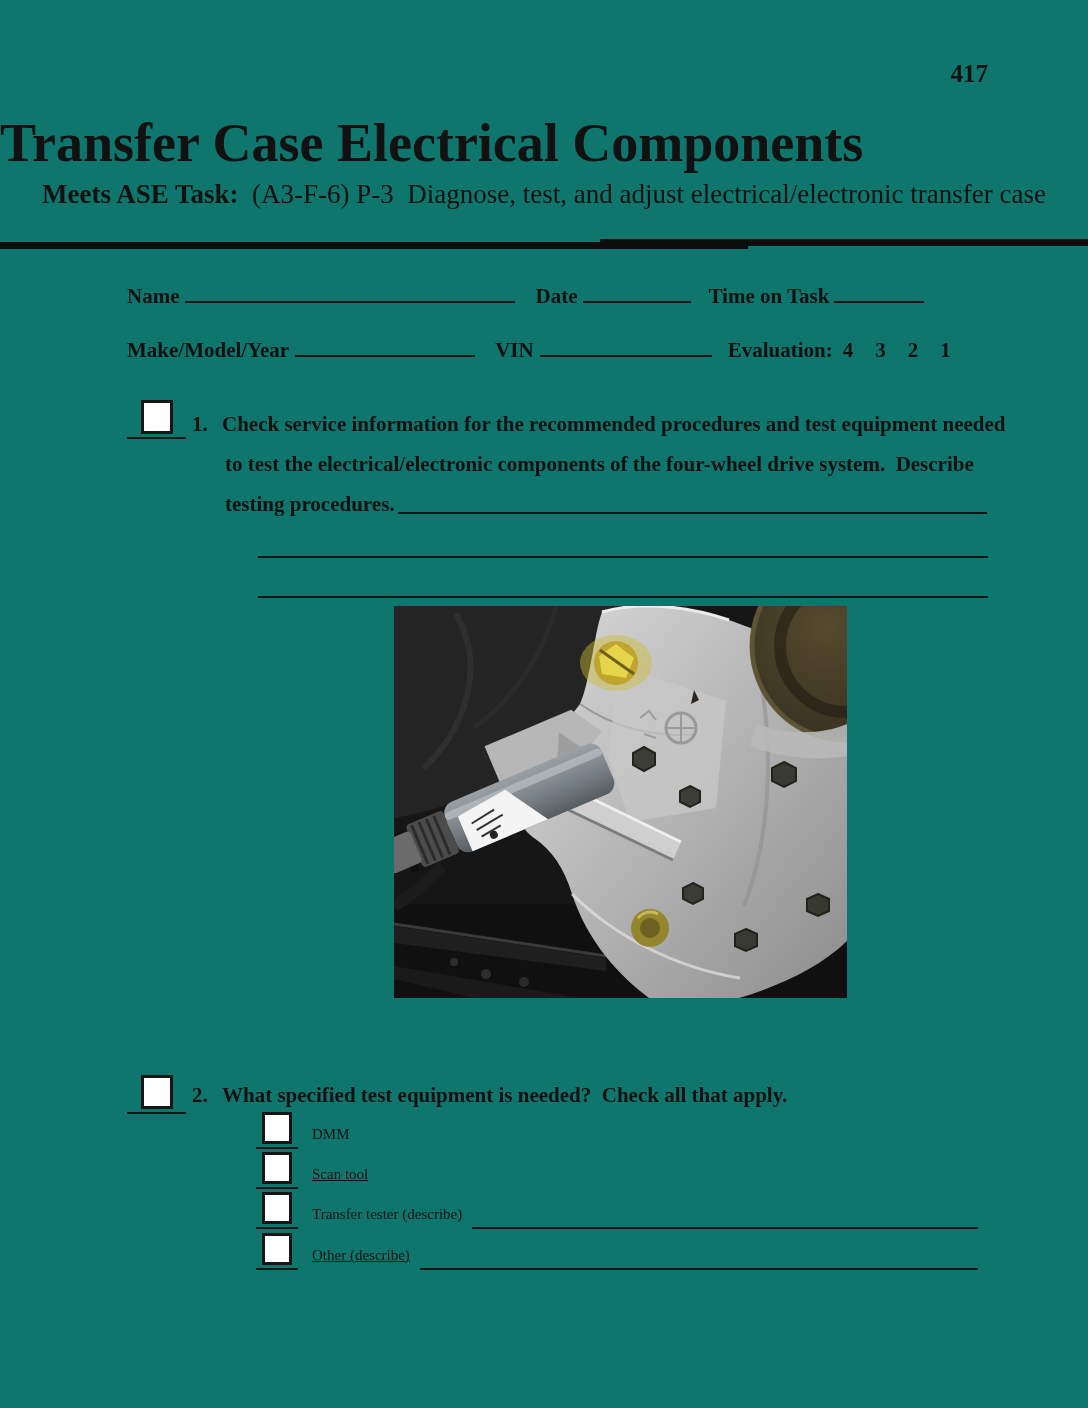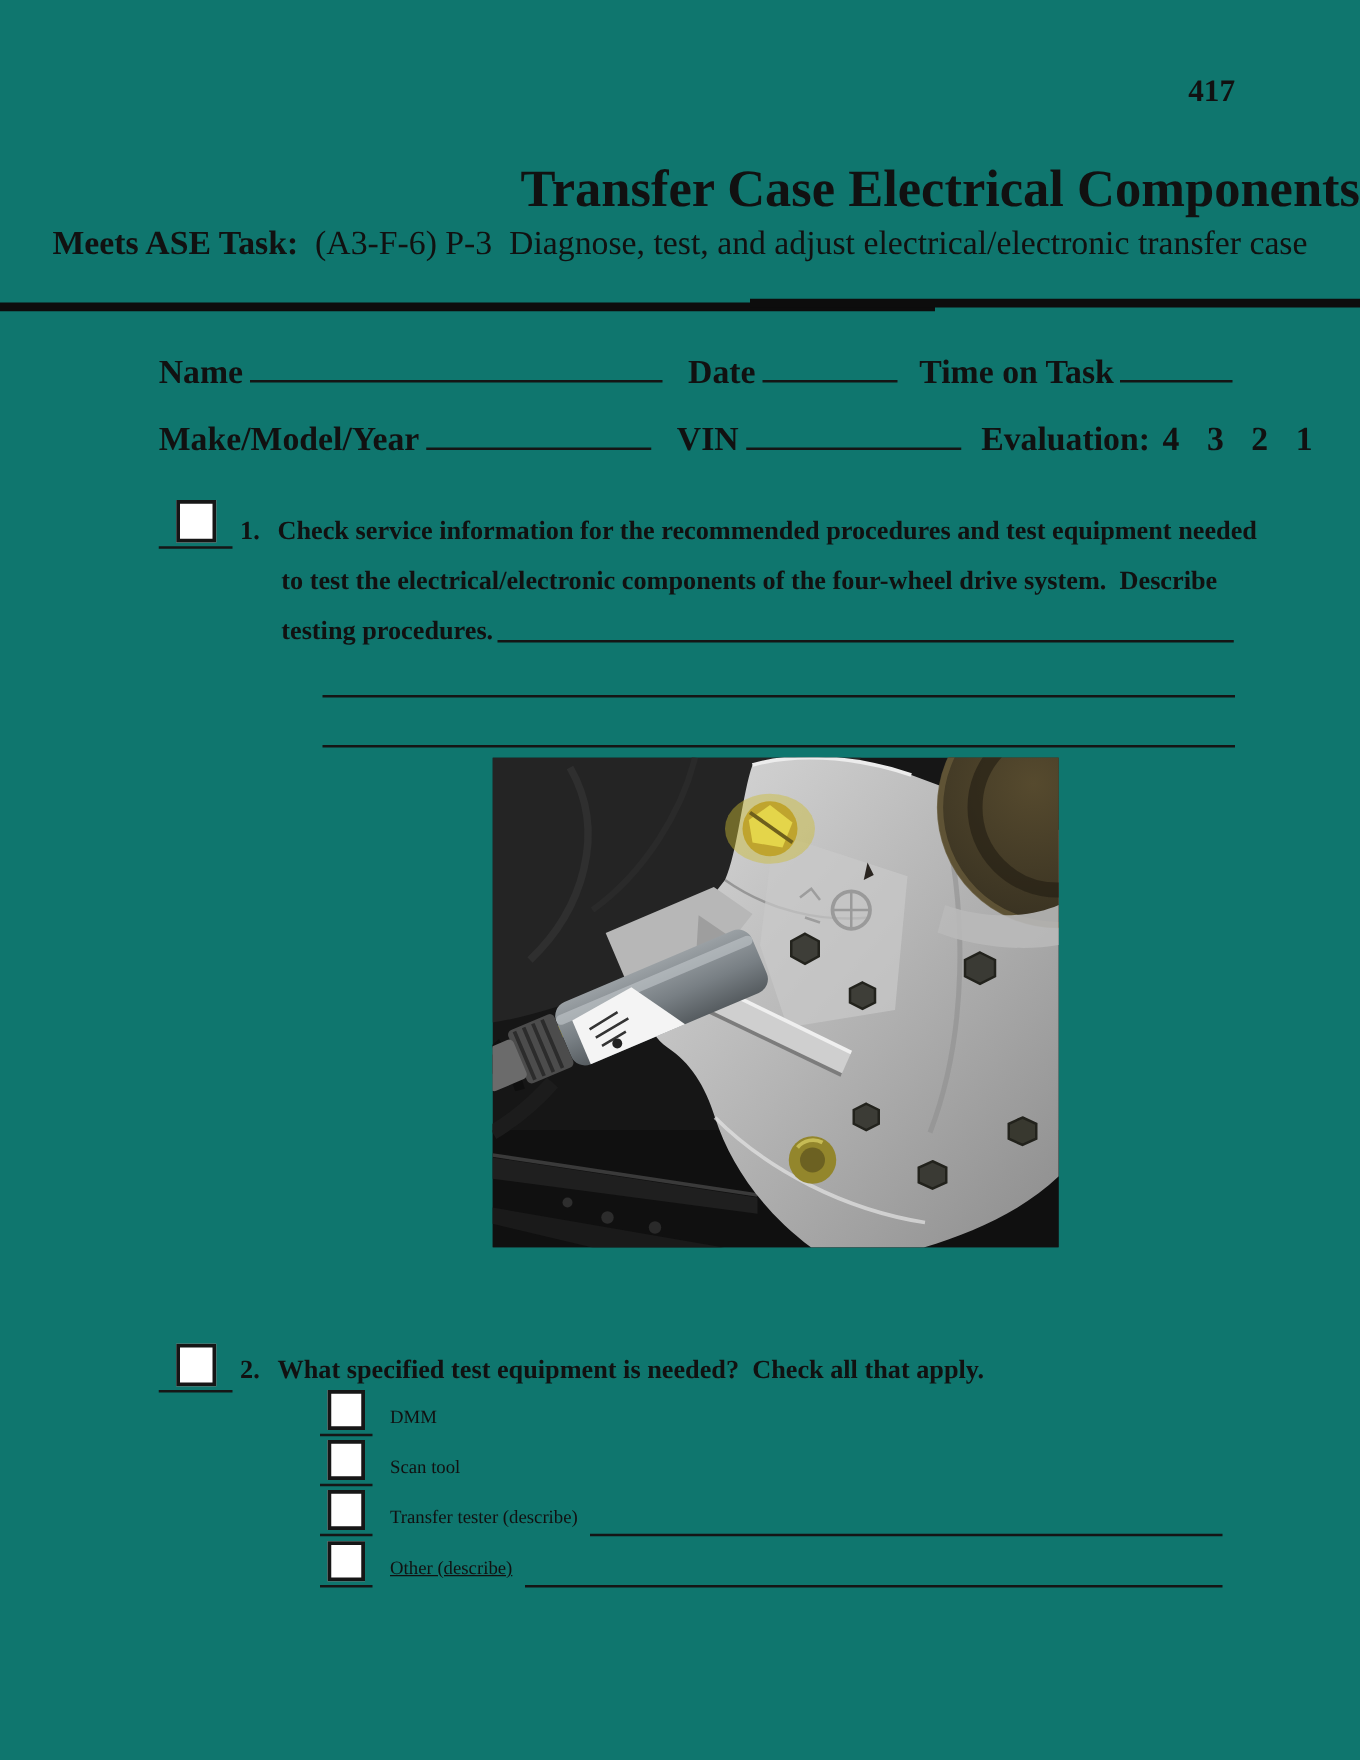--- a/index.html
+++ b/index.html
@@ -5,28 +5,28 @@
   html,body{margin:0;padding:0;background:#ffffff;}
   .page{
     position:relative;width:1088px;height:1408px;background:#0f766e;
     font-family:"Liberation Serif","DejaVu Serif",serif;color:#111111;overflow:hidden;
   }
   .abs{position:absolute;}
   .pre{white-space:pre;}
   .b{font-weight:bold;}
 
   .pageno{top:60px;right:100px;font-size:25px;font-weight:bold;}
-  .title{top:128px;left:0;width:1088px;text-align:right;font-size:42px;font-weight:bold;letter-spacing:0px;}
+  .title{top:112px;left:0;width:1088px;text-align:left;font-size:54px;font-weight:bold;letter-spacing:0px;}
   .ase{top:178px;left:0;width:1088px;text-align:center;font-size:27px;line-height:32px;}
 
   .rule{background:#0d0d0d;height:7px;}
   .rule-l{top:242px;left:0;width:748px;}
   .rule-r{top:239px;left:600px;width:488px;}
 
-  .frow{font-size:27px;font-weight:bold;white-space:nowrap;}
+  .frow{font-size:21px;font-weight:bold;white-space:nowrap;}
   .blank{display:inline-block;border-bottom:2px solid #151515;height:19px;vertical-align:baseline;}
   .w330{width:330px;margin-left:6px;margin-right:20px;}
   .w108{width:108px;margin-left:6px;margin-right:17px;}
   .w90{width:90px;margin-left:5px;}
   .w180{width:180px;margin-left:6px;margin-right:20px;}
   .w172{width:172px;margin-left:6px;margin-right:16px;}
   .scorenum{display:inline-block;margin-left:22px;}
   .scorenum.first{margin-left:10px;}
 
   .cbu-big{width:59px;}
@@ -184,21 +184,21 @@
   <div class="abs tline" style="left:222px;top:1083px;">What specified test equipment is needed?  Check all that apply.</div>
 
   <div class="abs opt" style="top:1112px;">
     <div class="cbu">
         <div class="box"></div>
         <div class="cline"></div>
       </div>
     <span class="olbl">DMM</span>
   </div>
 
-  <div class="abs opt" style="top:1152px;">
+  <div class="abs opt" style="top:1152px;text-decoration:underline;">
     <div class="cbu">
         <div class="box"></div>
         <div class="cline"></div>
       </div>
     <span class="olbl">Scan tool</span>
   </div>
 
   <div class="abs opt" style="top:1192px;">
     <div class="cbu">
         <div class="box"></div>

